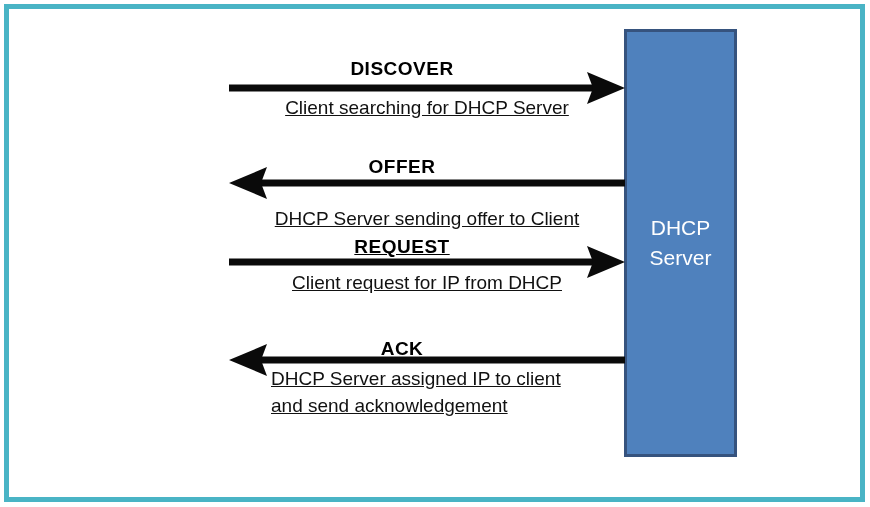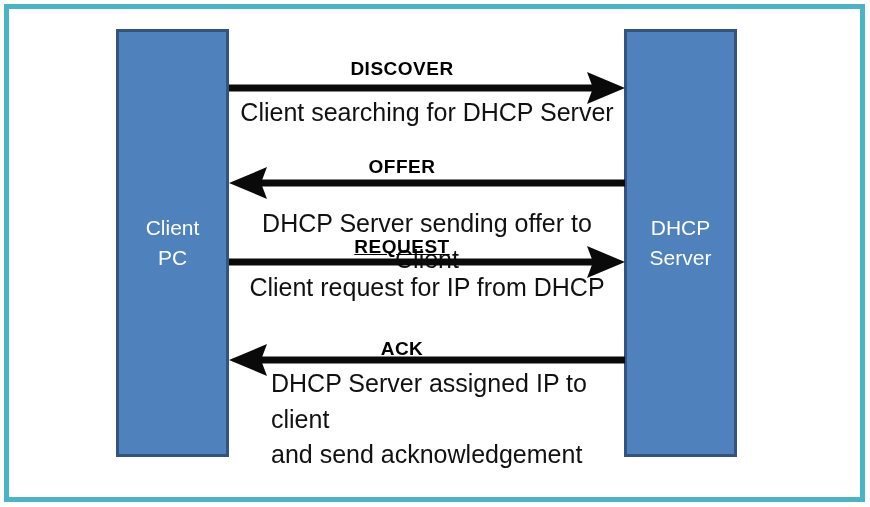--- a/index.html
+++ b/index.html
@@ -59,23 +59,24 @@
     font-size: 19px;
     letter-spacing: 0.5px;
     transform: translateX(-25px);
     color: #000000;
   }
   .msg svg { position: absolute; left: 0; display: block; }
   .msg .caption {
     position: absolute;
     width: 100%;
     text-align: center;
-    font-size: 25px;
+    font-size: 19px;
     line-height: 1.42;
     white-space: pre-line;
+    text-decoration: underline;
   }
   .caption-left {
     text-align: left !important;
     padding-left: 42px;
   }
   
   .msg-1 .label   { top: 58px; }
   .msg-1 svg      { top: 70px; }
   .msg-1 .caption { top: 95px; }
   .msg-2 .label   { top: 156px; }
@@ -97,22 +98,20 @@
     color: var(--watermark);
     letter-spacing: 0.5px;
   }
 </style>
 </head>
 <body>
 
 <div class="canvas">
   <div class="frame"></div>
 
-  <div class="node node-client">Client
-PC</div>
 
   <div class="node node-server">DHCP
 Server</div>
 
   <div class="msg msg-1 arrow-right">
     <div class="label">DISCOVER</div>
     <svg width="396" height="36" viewBox="0 0 396 36">
       <line x1="0" y1="18" x2="364" y2="18" stroke="var(--arrow)" stroke-width="7"></line>
       <polygon points="396,18 358,2 364,18 358,34" fill="var(--arrow)"></polygon>
     </svg>

